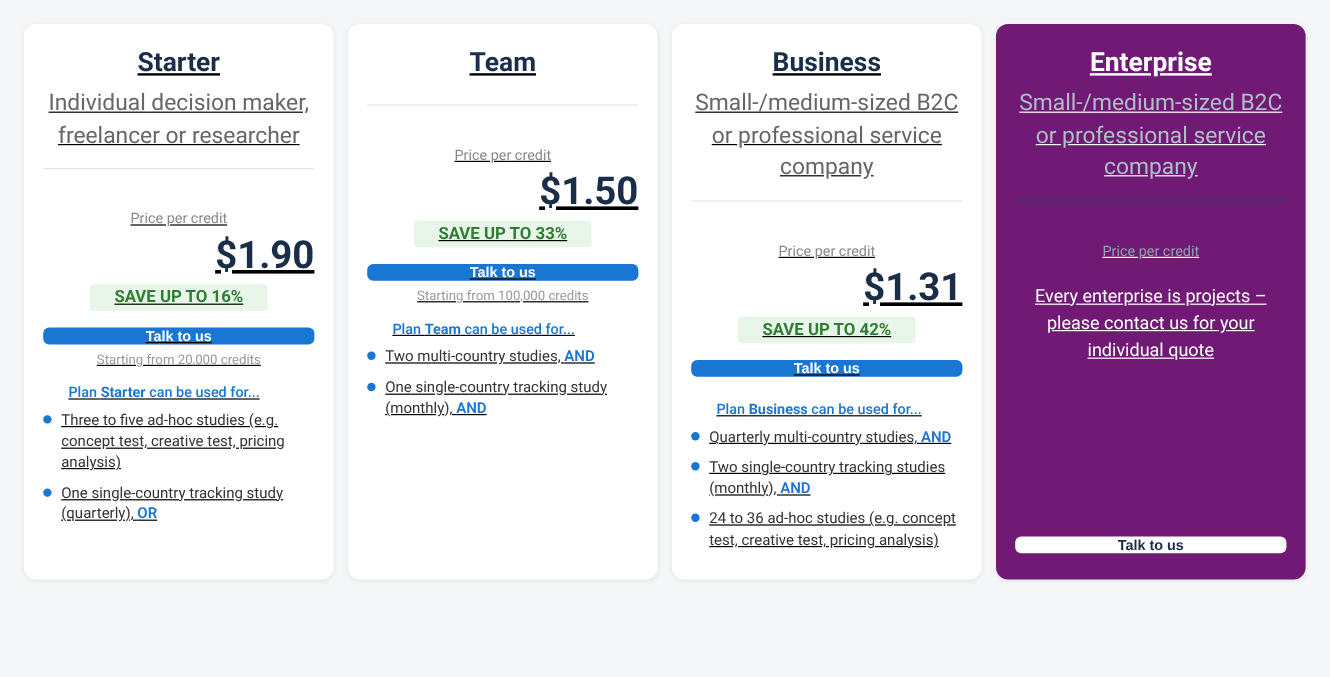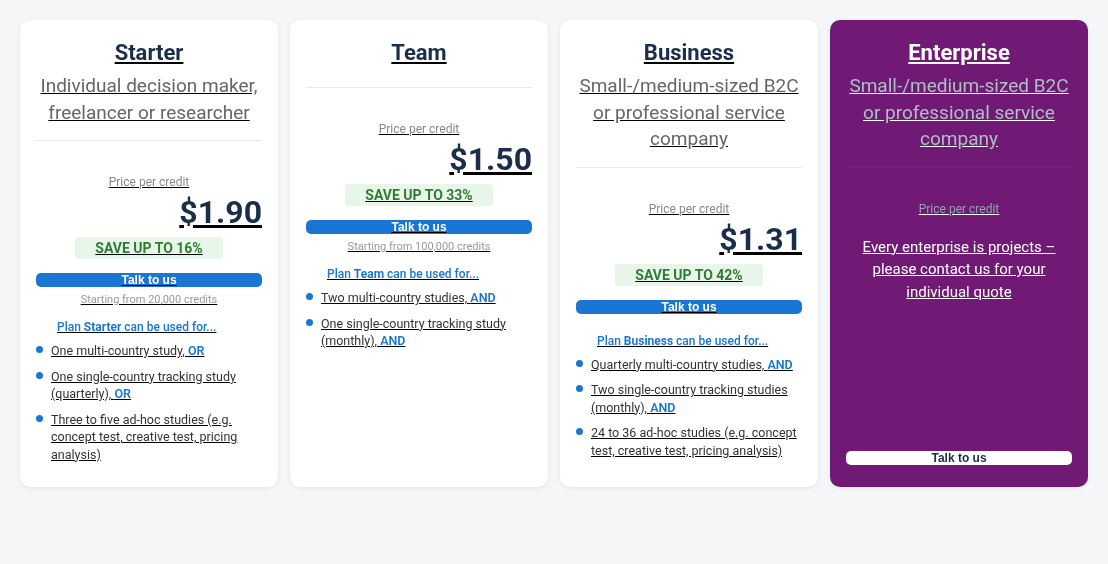--- a/index.html
+++ b/index.html
@@ -173,29 +173,25 @@
 
       <div class="price-label">Price per credit</div>
       <div class="price">$1.90</div>
       <div class="save-badge">SAVE UP TO 16%</div>
       <button class="talk-btn">Talk to us</button>
       <div class="starting-from">Starting from 20,000 credits</div>
     <div class="plan-uses">
         <div class="plan-uses-title">Plan <span>Starter</span> can be used for...</div>
         <div class="use-item">
       <div class="bullet"></div>
-      <div>One multi-country study, <a class="use-link" href="#">OR</a></div>
+      <div>Three to five ad-hoc studies (e.g. concept test, creative test, pricing analysis)</div>
     </div>
         <div class="use-item">
       <div class="bullet"></div>
       <div>One single-country tracking study (quarterly), <a class="use-link" href="#">OR</a></div>
-    </div>
-        <div class="use-item">
-      <div class="bullet"></div>
-      <div>Three to five ad-hoc studies (e.g. concept test, creative test, pricing analysis)</div>
     </div>
       </div>
     </div>
     <div class="plan-card">
     <div class="plan-name">Team</div>
     <hr class="divider">
 
       <div class="price-label">Price per credit</div>
       <div class="price">$1.50</div>
       <div class="save-badge">SAVE UP TO 33%</div>

